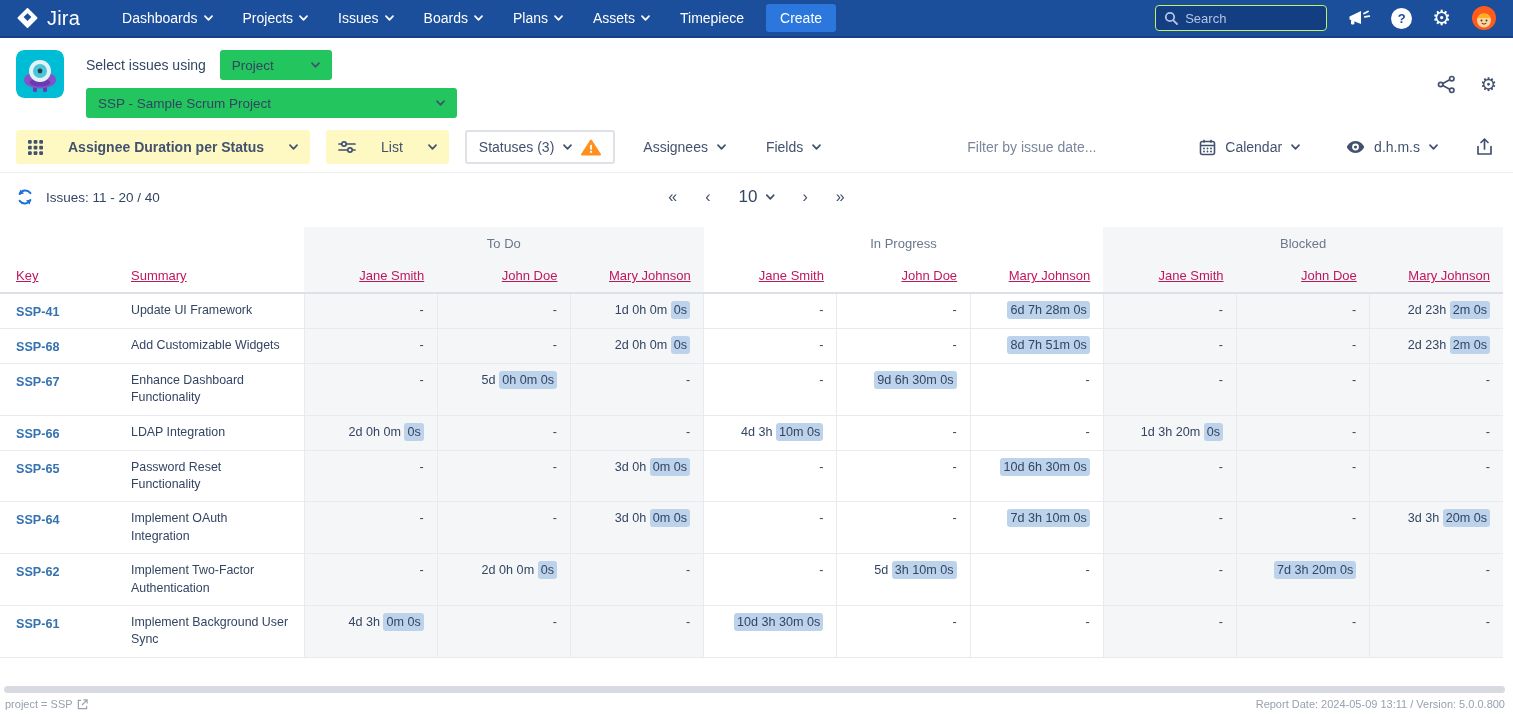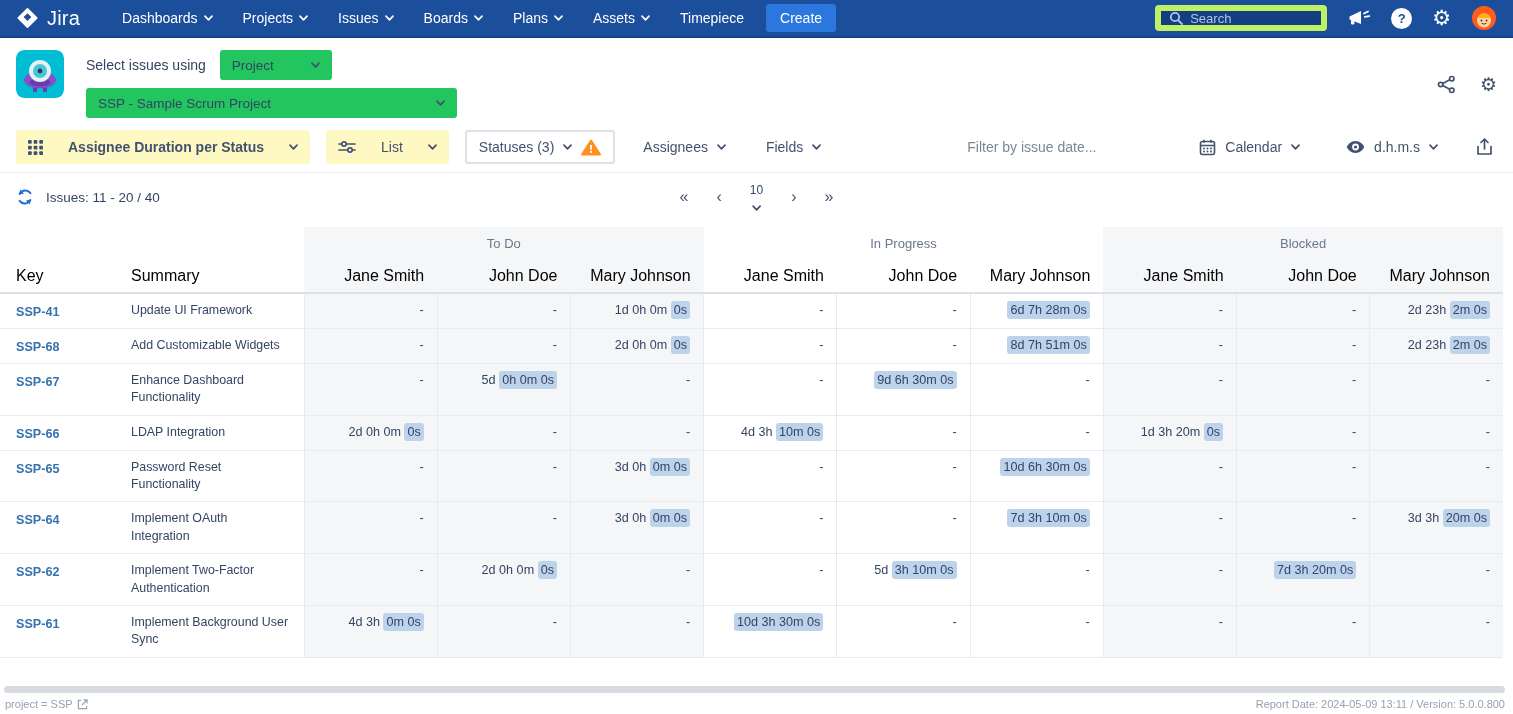--- a/index.html
+++ b/index.html
@@ -19,21 +19,21 @@
   .logo-text { color:#fff; font-size:20px; letter-spacing:.2px; }
   .menus { display:flex; align-items:center; gap:30px; }
   .nav-item { display:inline-flex; align-items:center; gap:6px; color:#ffffff; font-size:14px; cursor:pointer; white-space:nowrap; }
   .chev { flex:0 0 auto; }
   .create-btn {
     margin-left:22px; background:#2b77dd; color:#fff; border:none; border-radius:3px;
     font-family:inherit; font-size:14px; padding:6px 14px; cursor:pointer;
   }
   .nav-right { margin-left:auto; display:flex; align-items:center; gap:20px; }
   .search-box {
-    width:172px; height:26px; background:#143e82; border:6px solid #bef264; border-radius:4px;
+    width:172px; height:26px; background:#143e82; border:1px solid #bef264; border-radius:4px;
     display:flex; align-items:center; gap:7px; padding:0 8px; cursor:text;
   }
   .search-box input {
     background:transparent; border:none; outline:none; color:#d7e2f6; font-family:inherit; font-size:13px; width:120px;
   }
   .search-box input::placeholder { color:#b3c4e6; }
   .help-circle {
     width:21px; height:21px; border-radius:50%; background:#ffffff; color:#1b4e9b;
     display:flex; align-items:center; justify-content:center; font-size:13px; font-weight:bold; cursor:pointer;
   }
@@ -73,32 +73,32 @@
   }
   .filter-input::placeholder { color:#7a869a; }
   .toolbar-right { margin-left:auto; display:flex; align-items:center; gap:22px; }
 
   
   .issues-row { position:relative; display:flex; align-items:center; height:48px; padding:0 16px; flex:0 0 auto; }
   .refresh-btn { background:none; border:none; cursor:pointer; display:flex; align-items:center; padding:0; }
   .issues-label { margin-left:12px; font-size:13.5px; color:#344563; }
   .pager { position:absolute; left:50%; transform:translateX(-50%); display:flex; align-items:center; gap:28px; color:#42526e; }
   .pg-glyph { font-size:16px; cursor:pointer; line-height:1; }
-  .pagesize { background:none; border:none; font-family:inherit; font-size:12px; color:#344563; display:inline-flex; align-items:center; gap:8px; cursor:pointer;flex-direction:column; }
+  .pagesize { background:none; border:none; font-family:inherit; font-size:17px; color:#344563; display:inline-flex; align-items:center; gap:8px; cursor:pointer; }
   .pagesize .chev { color:#42526e; }
 
   
   .table-wrap { margin-top:6px; flex:1 1 auto; overflow:hidden; }
   table { width:1503px; border-collapse:collapse; table-layout:fixed; }
   td { vertical-align:top; }
   .shade { background:#f5f6f8; }
   .group-h { text-align:center; color:#6b778c; font-size:13px; height:32px; vertical-align:middle; }
   .col-h {
-    color:#000000; font-size:16px; height:34px; vertical-align:middle;
-    text-align:right; padding:0 13px; border-bottom:2px solid #dde1e7;
+    color:#be185d; font-size:13px; height:34px; vertical-align:middle;
+    text-align:right; padding:0 13px; border-bottom:2px solid #dde1e7;text-decoration:underline;
   }
   .col-h.left { text-align:left; }
   .col-h.keyh { padding-left:16px; }
   tr.data td { border-bottom:1px solid #e8eaee; }
   td.key { padding:8px 13px 8px 16px; }
   td.key a { color:#3572b0; font-weight:bold; font-size:12.6px; text-decoration:none; cursor:pointer; }
   td.sum { font-size:12.4px; color:#344563; padding:8px 13px 8px 13px; line-height:1.4;margin-top:16px; }
   td.val {
     font-size:12.6px; color:#344563; text-align:right; padding:8px 13px;
     border-left:1px solid #e8eaee; line-height:1.4; white-space:nowrap;

